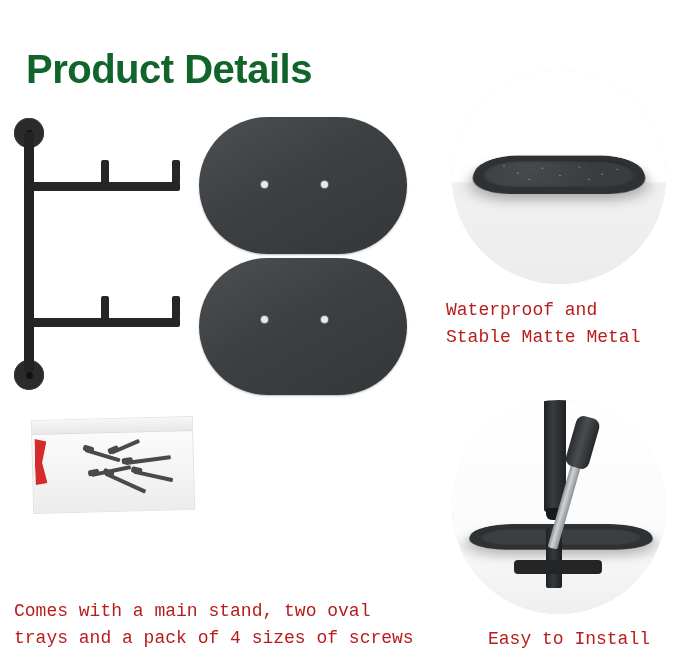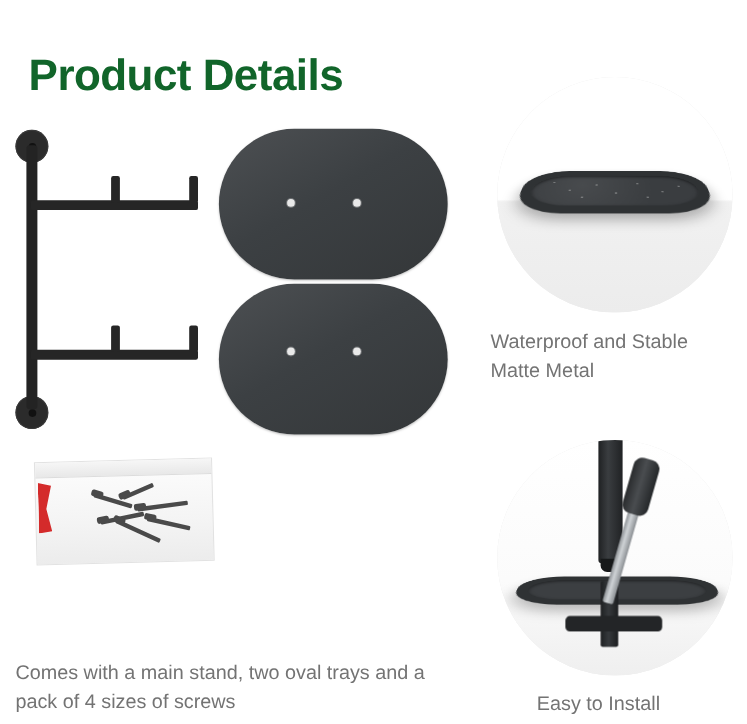--- a/index.html
+++ b/index.html
@@ -27,22 +27,23 @@
     color: #11652a;
     line-height: 1.1;
     margin-top: 45px;
   }
 
   
   .caption {
     position: absolute;
     font-size: 18px;
     line-height: 27px;
-    color: #737373;
+    color: #b91c1c;
     font-weight: normal;
+    font-family: Liberation Mono, monospace;
   }
   .caption-right-top {
     left: 446px;
     top: 297px;
     width: 226px;
   }
   .caption-bottom-left {
     left: 14px;
     top: 598px;
     width: 400px;

